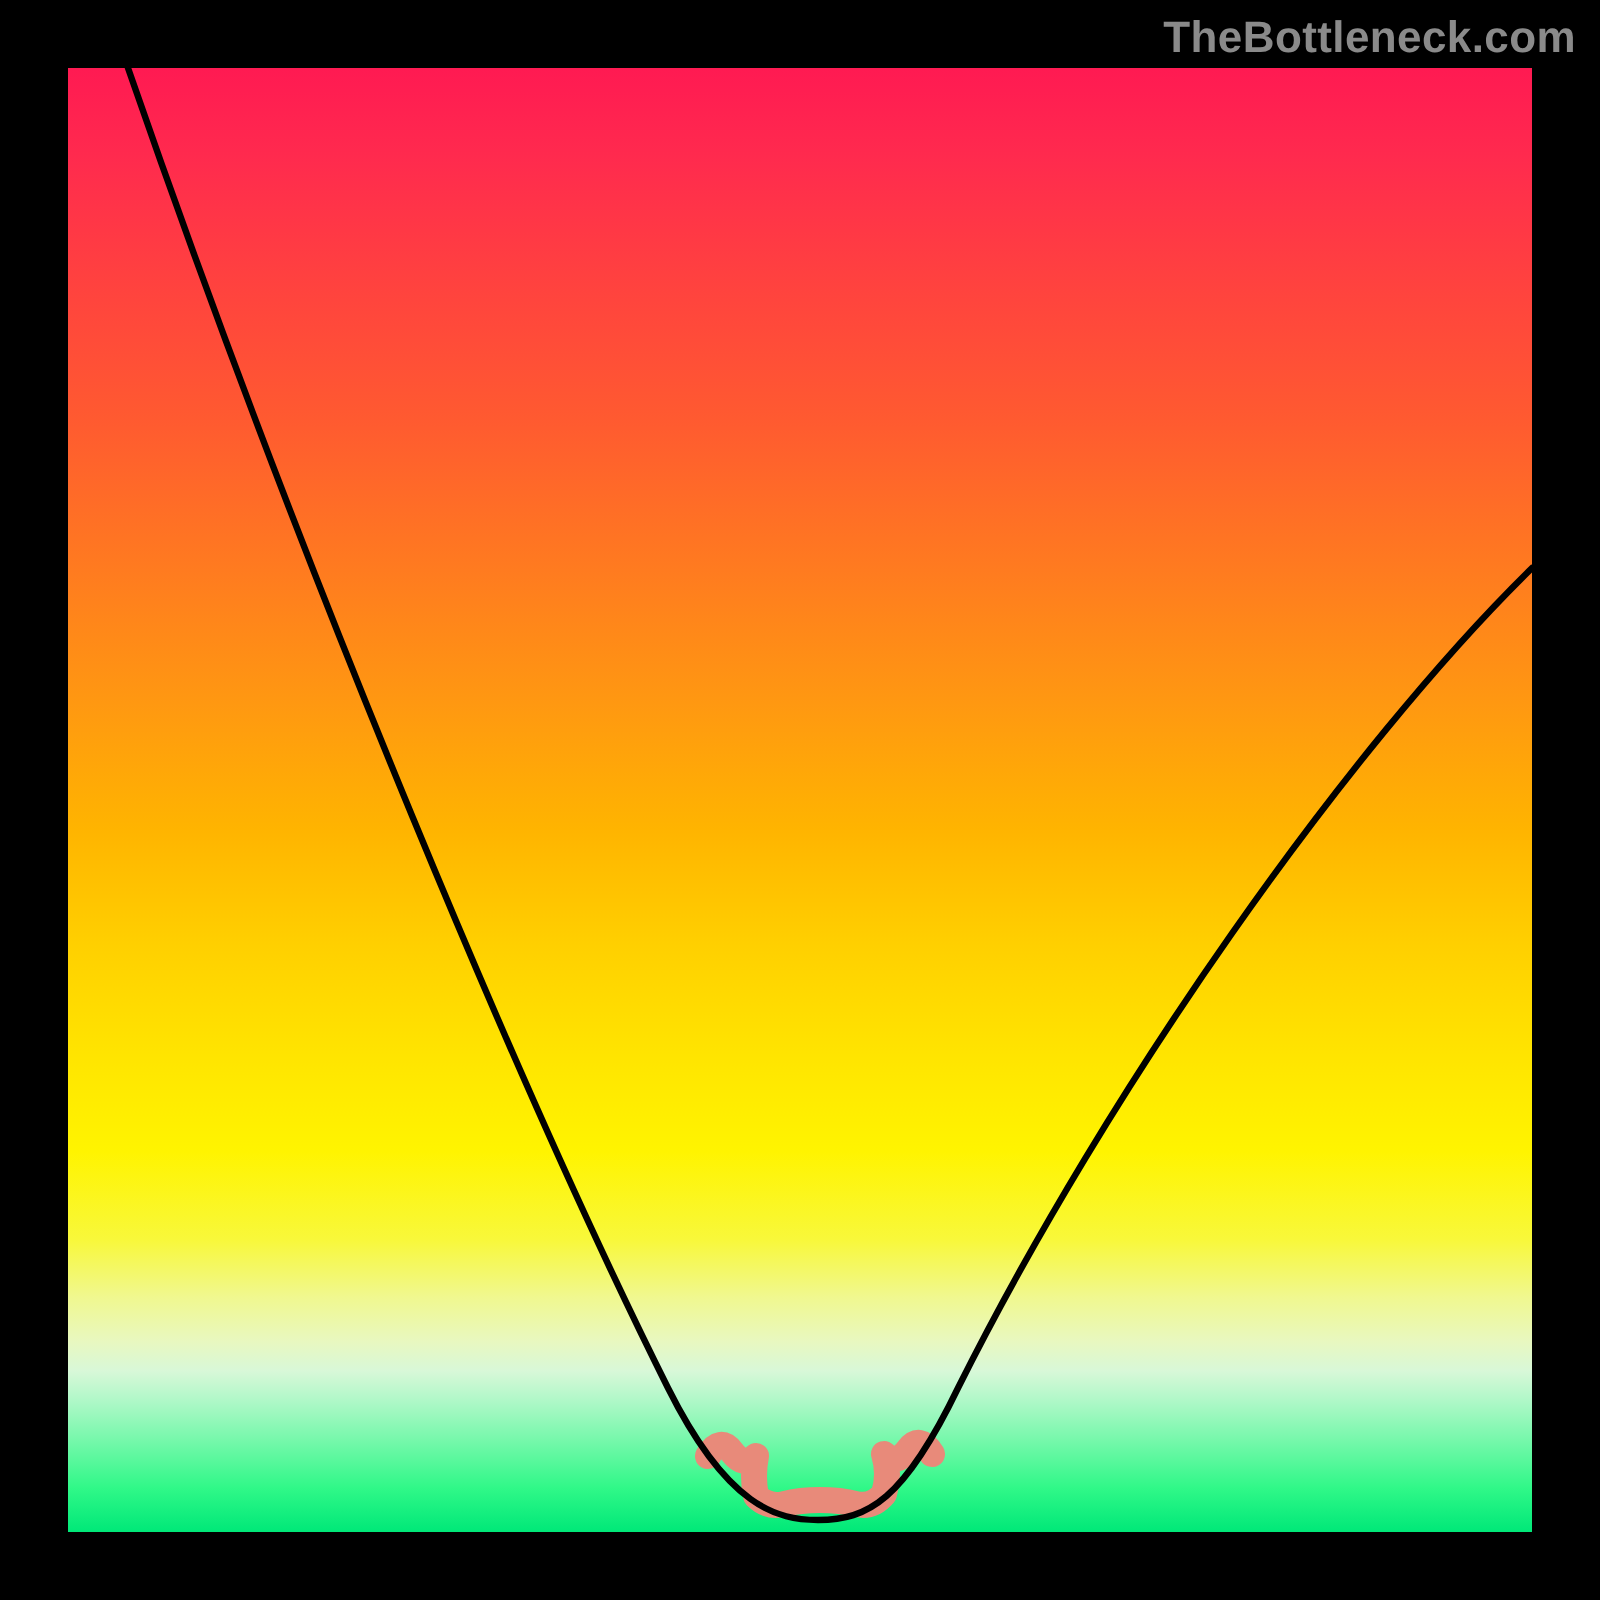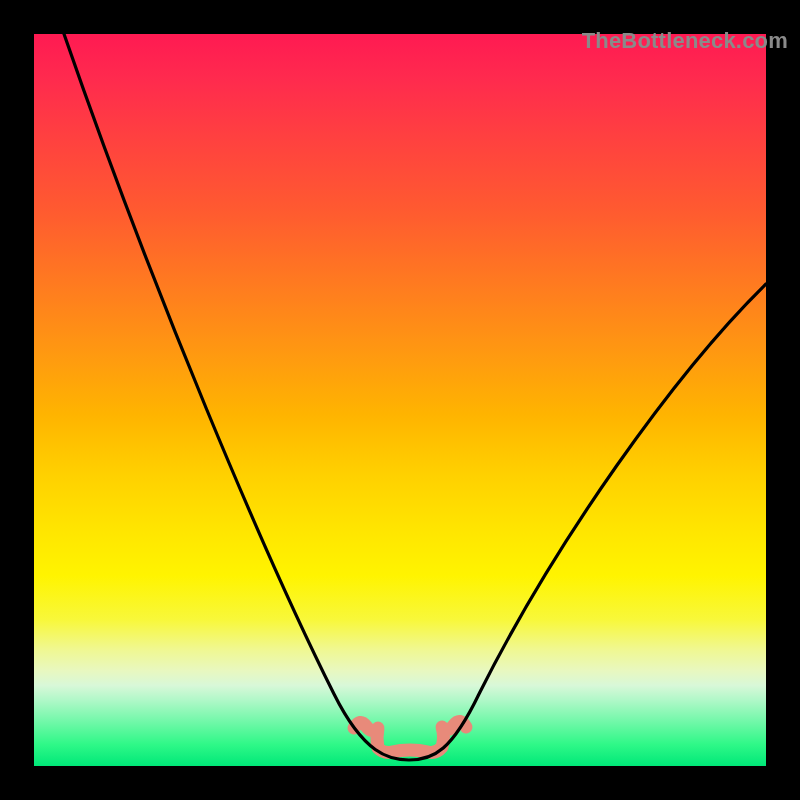--- a/index.html
+++ b/index.html
@@ -59,21 +59,20 @@
   }
   .watermark {
     position: absolute;
     top: 6px;
     right: 12px;
     font-family: Arial, Helvetica, sans-serif;
     font-size: 22px;
     font-weight: 600;
     color: #8a8a8a;
     letter-spacing: 0.2px;
-    margin-top: 22px;
   }
 </style>
 </head>
 <body>
 
 <div class="frame">
   <div class="plot">
     <div class="gradient"></div>
     <svg class="curve" viewBox="0 0 732 732" preserveAspectRatio="none">
 

